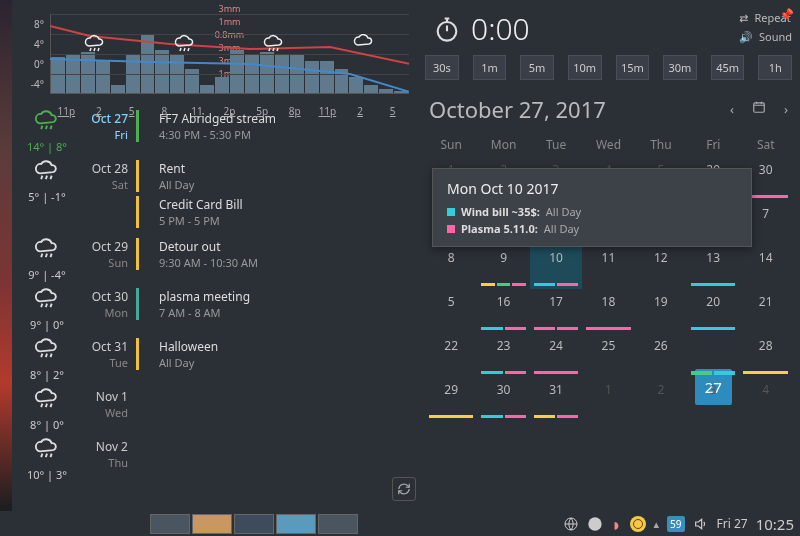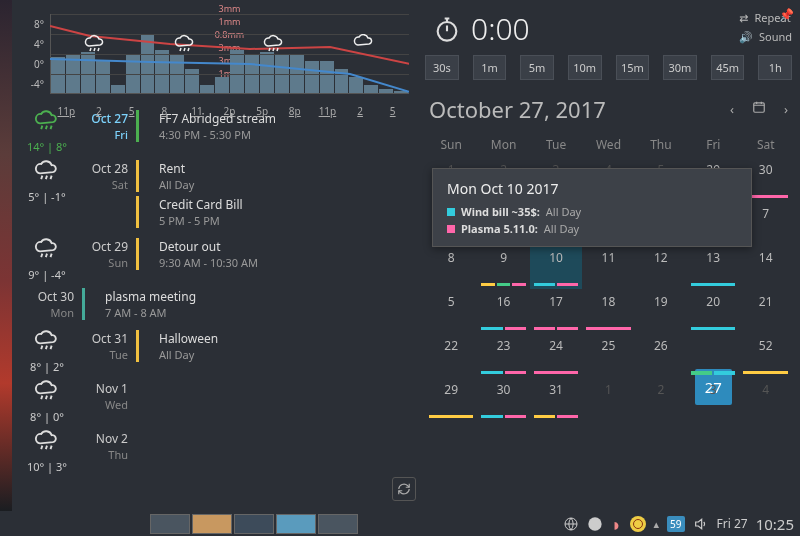--- a/index.html
+++ b/index.html
@@ -228,20 +228,26 @@
             <div class="dow">Sun</div>
           </div>
     <div class="evcol">
             <div class="evt" style="border-color:#f0c040">
               <div class="t">Detour out</div>
               <div class="s">9:30 AM - 10:30 AM</div>
             </div>
           </div>
         </div>
         <div class="day">
+          <div class="wcol">
+    <svg viewBox="0 0 24 18" stroke="#ddd" fill="none" stroke-width="1.6">
+              <path d="M6 11a4 4 0 0 1 1-8 5 5 0 0 1 9 1 3 3 0 0 1 1 6z"></path>
+              <path d="M8 13l-1 3M12 13l-1 3M16 13l-1 3"></path>
+            </svg>
+    <div class="temps">9° | 0°</div></div>
     <div class="dcol">
             <div class="md">Oct 30</div>
             <div class="dow">Mon</div>
           </div>
     <div class="evcol">
             <div class="evt" style="border-color:#4a9">
               <div class="t">plasma meeting</div>
               <div class="s">7 AM - 8 AM</div>
             </div>
           </div>
@@ -411,21 +417,21 @@
           </div></div>
         <div class="cell"><span class="num">24</span><div class="tags">
             <span style="background:#f6a"></span>
           </div></div>
         <div class="cell"><span class="num">25</span></div>
         <div class="cell"><span class="num">26</span></div>
         <div class="cell today"><span class="num">27</span><div class="tags">
             <span style="background:#4c8"></span>
             <span style="background:#3cd"></span>
           </div></div>
-        <div class="cell"><span class="num">52</span><div class="tags">
+        <div class="cell"><span class="num">28</span><div class="tags">
             <span style="background:#fc4"></span>
           </div></div>
         <div class="cell"><span class="num">29</span><div class="tags">
             <span style="background:#fc4"></span>
           </div></div>
         <div class="cell"><span class="num">30</span><div class="tags">
             <span style="background:#3cd"></span>
             <span style="background:#f6a"></span>
           </div></div>
         <div class="cell"><span class="num">31</span><div class="tags">

